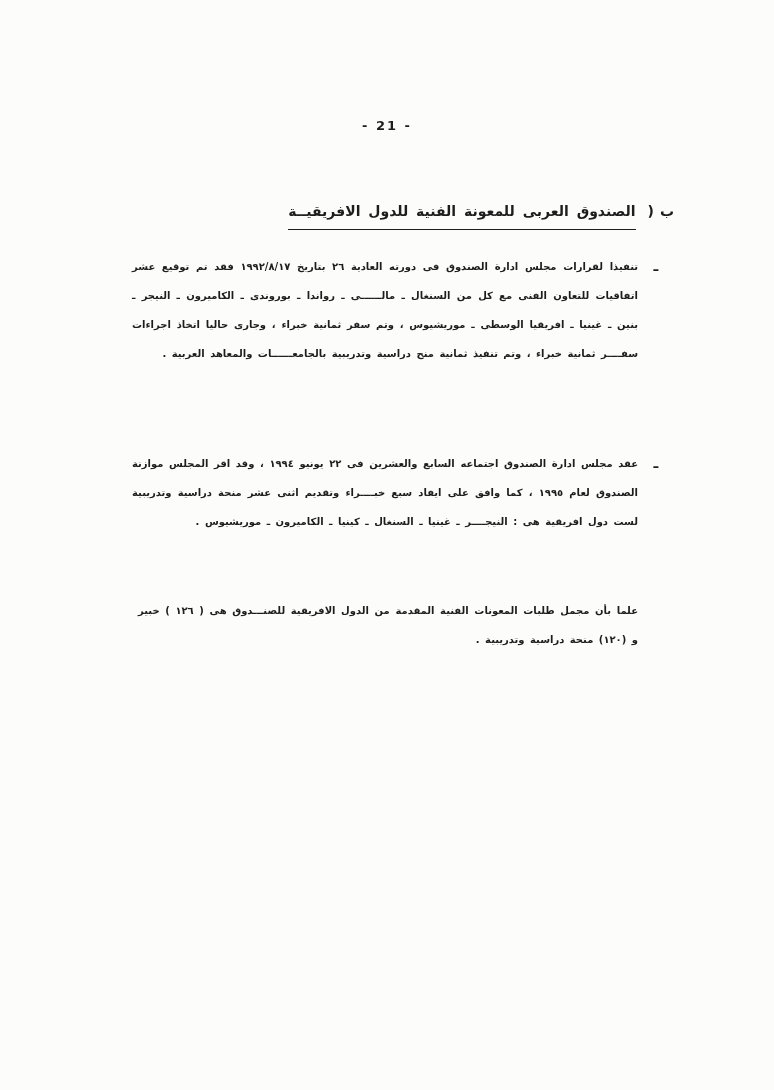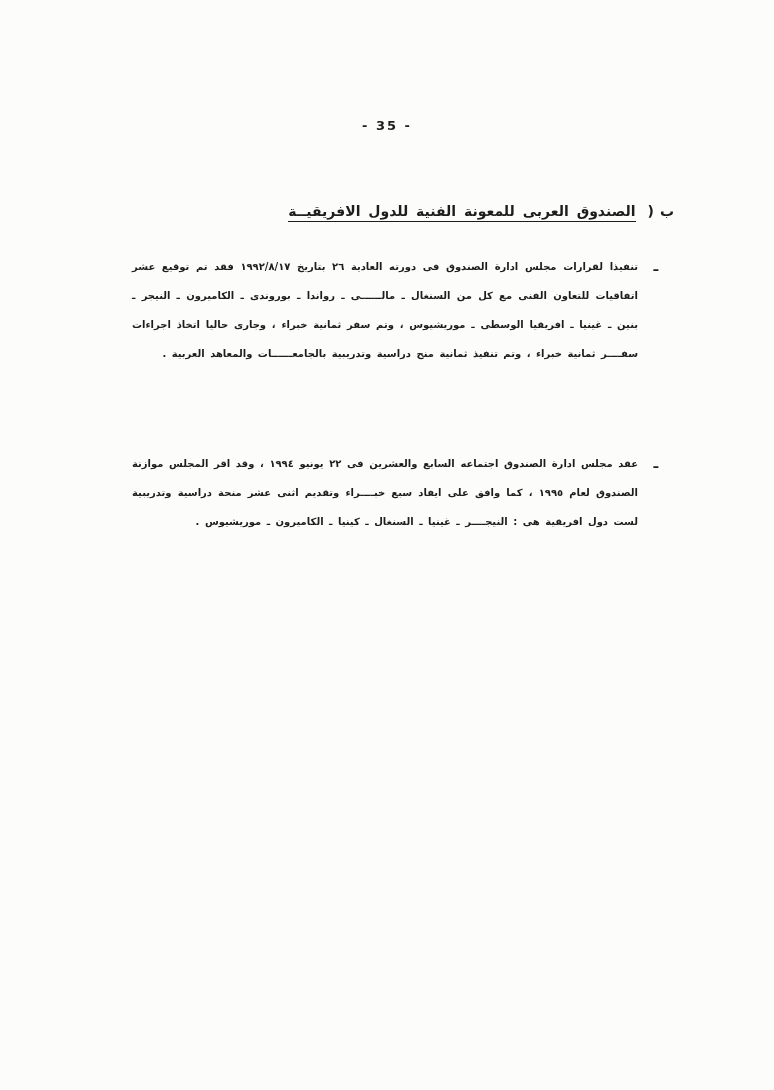--- a/index.html
+++ b/index.html
@@ -29,21 +29,21 @@
     top: 203px;
     right: 100px;
     font-size: 14px;
     font-weight: 700;
     white-space: nowrap;
   }
   .h-prefix { margin-left: 6px; }
   .h-paren { direction: ltr; unicode-bidi: isolate; margin-left: 12px; }
   .h-title {
     border-bottom: 1.6px solid #1d1d1d;
-    padding-bottom: 2px;
+    padding-bottom: 10px;
     word-spacing: 3px;
   }
   .bullet {
     position: absolute;
     right: 100px;
     width: 542px;
     display: flex;
     align-items: flex-start;
   }
   .bullet-1 { top: 252px; }
@@ -68,30 +68,31 @@
     top: 596px;
     right: 136px;
     width: 500px;
   }
 </style>
 </head>
 <body>
 
 <div class="page">
 
-  <div class="page-number">- 35 -</div>
+  <div class="page-number">- 21 -</div>
 
   <div class="heading">
     <span class="h-prefix">ب</span><span class="h-paren">)</span><span class="h-title">الصندوق العربى للمعونة الفنية للدول الافريقيــة</span>
   </div>
 
   <div class="bullet bullet-1">
     <span class="marker">ـ</span>
     <p class="btext">تنفيذا لقرارات مجلس ادارة الصندوق فى دورته العادية ٢٦ بتاريخ ١٩٩٢/٨/١٧ فقد تم توقيع عشر اتفاقيات للتعاون الفنى مع كل من السنغال ـ مالــــــى ـ رواندا ـ بوروندى ـ الكاميرون ـ النيجر ـ بنين ـ غينيا ـ افريقيا الوسطى ـ موريشيوس ، وتم سفر ثمانية خبراء ، وجارى حاليا اتخاذ اجراءات سفــــر ثمانية خبراء ، وتم تنفيذ ثمانية منح دراسية وتدريبية بالجامعــــــات والمعاهد العربية .</p>
   </div>
 
   <div class="bullet bullet-2">
     <span class="marker">ـ</span>
     <p class="btext">عقد مجلس ادارة الصندوق اجتماعه السابع والعشرين فى ٢٢ يونيو ١٩٩٤ ، وقد اقر المجلس موازنة الصندوق لعام ١٩٩٥ ، كما وافق على ايفاد سبع خبــــراء وتقديم اثنى عشر منحة دراسية وتدريبية لست دول افريقية هى : النيجــــر ـ غينيا ـ السنغال ـ كينيا ـ الكاميرون ـ موريشيوس .</p>
   </div>
 
+  <p class="closing">علما بأن مجمل طلبات المعونات الفنية المقدمة من الدول الافريقية للصنـــدوق هى ( ١٢٦ ) خبير و (١٢٠) منحة دراسية وتدريبية .</p>
 
 </div>
 
 </body></html>

